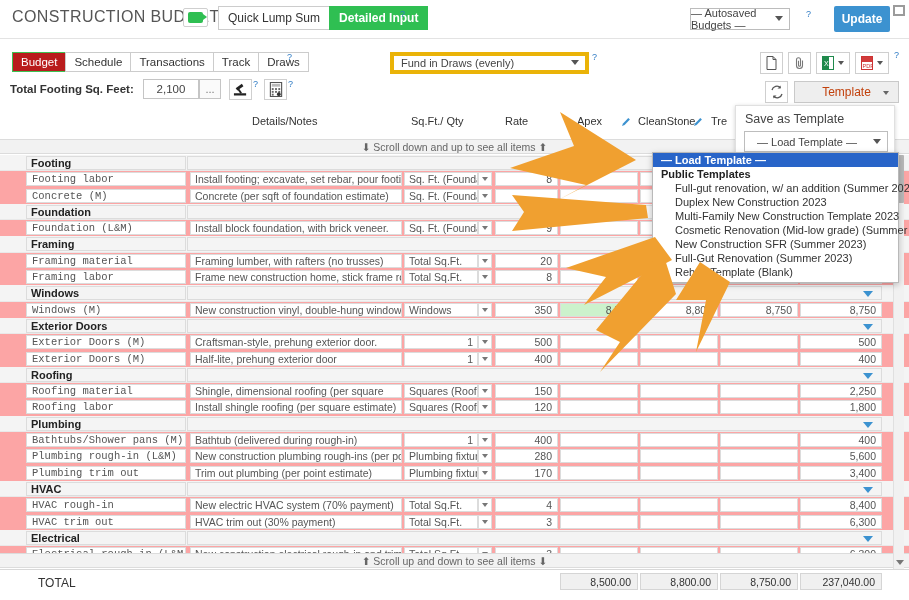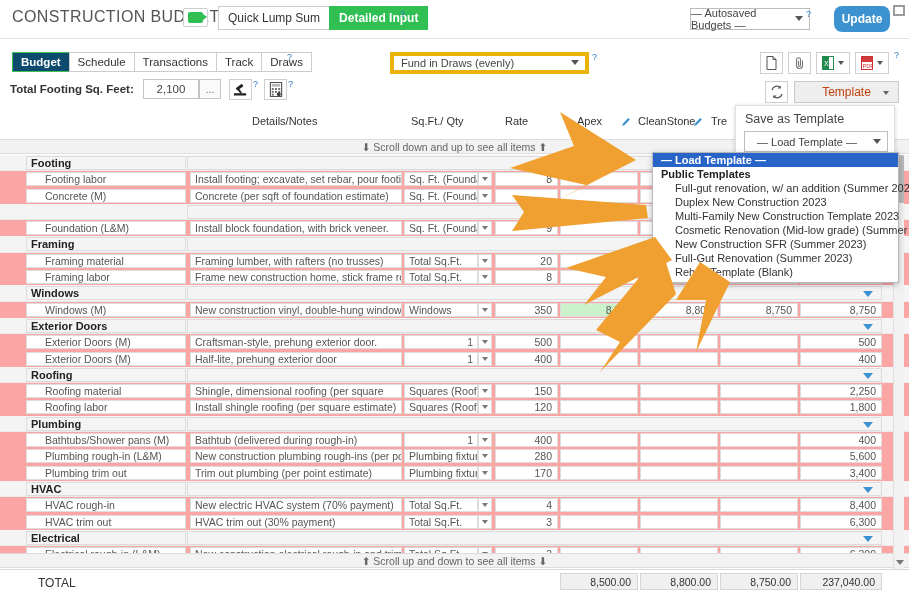--- a/index.html
+++ b/index.html
@@ -34,45 +34,45 @@
   .seg { position:absolute; left:219px; top:6px; display:flex; height:24px; }
   .seg-btn {
     border:1px solid #cccccc; background:#fff; color:#333;
     font-size:12px; padding:0 9px; display:flex; align-items:center; height:24px;
     margin-left:-1px; cursor:pointer;
   }
   .seg-btn.active { background:#2fbf52; border-color:#2fbf52; color:#fff; font-weight:600; }
   .q-abs { position:absolute; color:#2f7bc4; font-size:9px; cursor:pointer; }
 
   .autosave-sel {
-    position:absolute; left:690px; top:8px; width:120px; height:22px;
+    position:absolute; left:690px; top:8px; width:100px; height:22px;
     border:1px solid #bcbcbc; background:#fff; font-size:11px; color:#444;
     display:flex; align-items:center; justify-content:center; padding-right:16px; cursor:pointer;
   }
   .chev { position:absolute; right:6px; top:50%; margin-top:-3px; width:8px; height:6px; }
   .chev:before {
     content:""; position:absolute; left:0; top:0;
     border-left:4px solid transparent; border-right:4px solid transparent; border-top:5px solid #555;
   }
   .update-btn {
     position:absolute; left:834px; top:6px; width:56px; height:26px;
     background:#3c92d0; color:#fff; font-size:12px; font-weight:600;
-    display:flex; align-items:center; justify-content:center; border-radius:8px; cursor:pointer;
+    display:flex; align-items:center; justify-content:center; border-radius:2px; cursor:pointer;
   }
   .win-box { position:absolute; left:893px; top:5px; width:12px; height:11px; border:2px solid #9b9b9b; }
 
   .divider { position:absolute; left:0; top:38px; width:909px; height:1px; background:#e3e3e3; }
 
   
   .tabs { position:absolute; left:13px; top:52px; display:flex; height:20px; }
   .tab {
     border:1px solid #cccccc; background:#fff; font-size:11.5px; color:#333;
     padding:0 8px; height:20px; display:flex; align-items:center; margin-left:-1px; cursor:pointer;
   }
-  .tab.active { background:#0c4a6e; border-color:#3dc152; color:#fff; font-weight:700; }
+  .tab.active { background:#b91c1c; border-color:#3dc152; color:#fff; font-weight:400; }
 
   .sqft-label { position:absolute; left:10px; top:83px; font-size:11.5px; color:#333; font-weight:600; }
   .sqft-input {
     position:absolute; left:143px; top:79px; width:56px; height:20px;
     border:1px solid #c5c5c5; background:#fff; font-size:11.5px; color:#444;
     display:flex; align-items:center; justify-content:center;
   }
   .ellip-btn {
     position:absolute; left:199px; top:79px; width:22px; height:20px;
     border:1px solid #c5c5c5; background:#fafafa; color:#777; font-size:11px;
@@ -137,21 +137,21 @@
     position:absolute; left:187px; top:1px; width:695px; height:14px;
     background:#f4f4f4; border:1px solid #dcdcdc;
   }
   .cat-caret { position:absolute; right:8px; top:4px; width:0;height:0;
     border-left:5px solid transparent;border-right:5px solid transparent;border-top:6px solid #3c92d0; }
 
   .cell {
     position:absolute; top:1px; height:14px; border:1px solid #dcdcdc; background:#fff;
     font-size:10.5px; color:#555; display:flex; align-items:center; overflow:hidden; white-space:nowrap;
   }
-  .c-item   { left:26px;  width:160px; padding-left:18px; }
+  .c-item   { left:26px;  width:160px; padding-left:5px;font-family:Liberation Mono, monospace; }
   .c-notes  { left:190px; width:212px; padding-left:4px; }
   .c-unit   { left:404px; width:74px;  padding-left:4px; }
   .c-unit-num { justify-content:flex-end; padding-right:4px; }
   .c-unitsel{ left:478px; width:14px; background:#fff; justify-content:center; }
   .c-rate   { left:495px; width:63px; justify-content:flex-end; padding-right:5px; }
   .c-b1     { left:560px; width:78px; justify-content:flex-end; padding-right:5px; }
   .c-b2     { left:640px; width:78px; justify-content:flex-end; padding-right:5px; }
   .c-b3     { left:720px; width:78px; justify-content:flex-end; padding-right:5px; }
   .c-tot    { left:800px; width:82px; justify-content:flex-end; padding-right:5px; }
   .hl { background:#ccf2cc; }
@@ -368,20 +368,21 @@
         <div class="cell c-unitsel">
           <span class="selcaret"></span>
         </div>
         <div class="cell c-rate"></div>
         <div class="cell c-b1"></div>
         <div class="cell c-b2"></div>
         <div class="cell c-b3"></div>
         <div class="cell c-tot"></div>
       </div>
       <div class="row cat-row">
+        <div class="cat-name">Foundation</div>
         <div class="cat-strip">
           <span class="cat-caret"></span>
         </div>
       </div>
       <div class="row">
         <div class="cell c-item">Foundation (L&amp;M)</div>
         <div class="cell c-notes">Install block foundation, with brick veneer.</div>
         <div class="cell c-unit">Sq. Ft. (Founda</div>
         <div class="cell c-unitsel">
           <span class="selcaret"></span>

